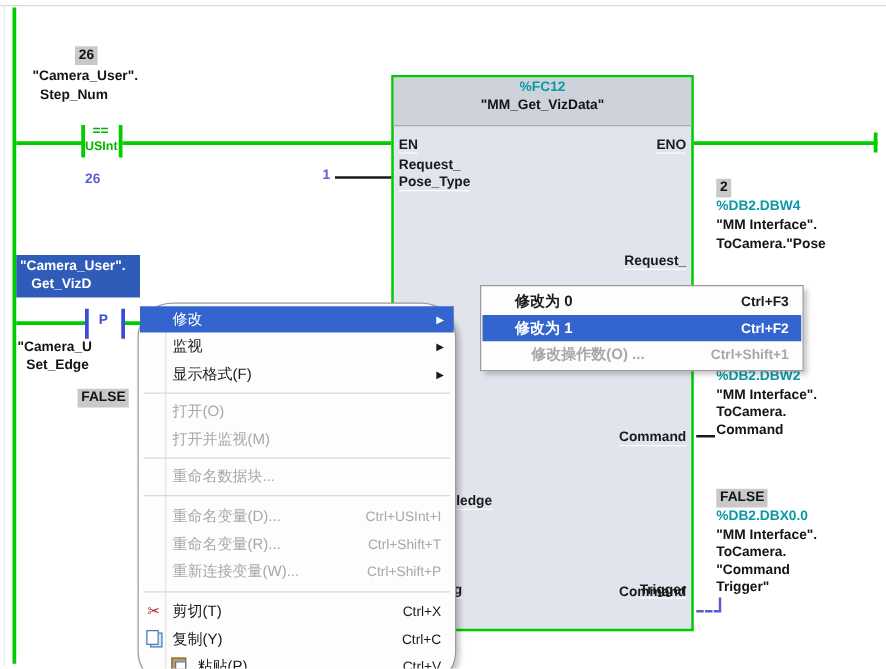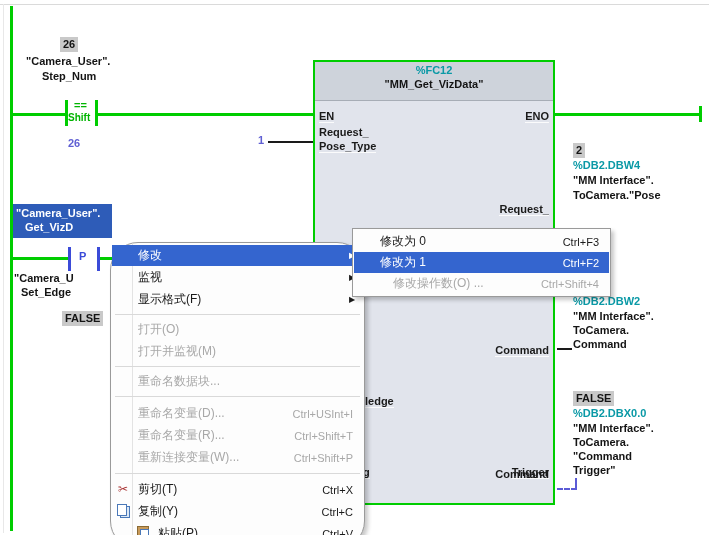--- a/index.html
+++ b/index.html
@@ -64,25 +64,25 @@
   <div class="hairline-h" style="left:0;top:4px;width:709px;"></div>
   <div class="hairline-v" style="left:3px;top:4px;height:529px;"></div>
 
   <div class="vwire-g" style="left:10px;top:6px;height:525px;"></div>
 
   <div class="wire-g" style="left:13px;top:113px;width:53px;"></div>
   <div class="wire-g" style="left:98px;top:113px;width:215px;"></div>
 
   <div class="valbox" style="left:60px;top:37px;">26</div>
   <div class="ltxt" style="left:26px;top:55px;">"Camera_User".</div>
-  <div class="ltxt" style="left:42px;top:70px;text-align:right;">Step_Num</div>
+  <div class="ltxt" style="left:32px;top:70px;text-align:right;">Step_Num</div>
   <div class="cbar" style="left:65px;top:100px;"></div>
   <div class="cbar" style="left:95px;top:100px;"></div>
   <div class="ltxt grn" style="left:74px;top:99px;">==</div>
-  <div class="ltxt grn" style="left:68px;top:112px;font-size:10px;">Shift</div>
+  <div class="ltxt grn" style="left:68px;top:112px;font-size:10px;">USInt</div>
   <div class="ltxt bluv" style="left:68px;top:137px;">26</div>
 
   <div class="selbox" style="left:13px;top:204px;width:99px;height:34px;">
     <div style="left:3px;top:3px;">"Camera_User".</div>
     <div style="left:12px;top:17px;">Get_VizD</div>
   </div>
   <div class="wire-g" style="left:13px;top:257px;width:55px;"></div>
   <div class="wire-g" style="left:100px;top:257px;width:12px;"></div>
   <div class="pbar" style="left:68px;top:247px;"></div>
   <div class="pbar" style="left:97px;top:247px;"></div>
@@ -201,31 +201,31 @@
       <span class="ml">复制(Y)</span>
       <span class="ms">Ctrl+C</span>
     </div>
     <div class="mi" style="top:280px;padding-left:20px;">
       <span class="mic"><span class="ipaste"><i class="bd"></i><i class="pg"></i></span></span>
       <span class="ml">粘贴(P)</span>
       <span class="ms">Ctrl+V</span>
     </div>
   </div>
 
-  <div class="menu" style="left:352px;top:228px;width:257px;height:67px;">
+  <div class="menu" style="left:384px;top:228px;width:257px;height:67px;font-weight:bold;">
     <div class="mi" style="top:2px;">
       <span class="mic"></span>
         <span class="ml">修改为 0</span>
       <span class="ms">Ctrl+F3</span>
     </div>
     <div class="mi hl" style="top:23px;">
       <span class="mic"></span>
         <span class="ml">修改为 1</span>
       <span class="ms">Ctrl+F2</span>
     </div>
     <div class="mi dis" style="top:44px;gap:13px;">
       <span class="mic"></span>
         <span class="ml">修改操作数(O) ...</span>
-      <span class="ms">Ctrl+Shift+4</span>
+      <span class="ms">Ctrl+Shift+1</span>
     </div>
   </div>
 
 </div>
 
 </body></html>

